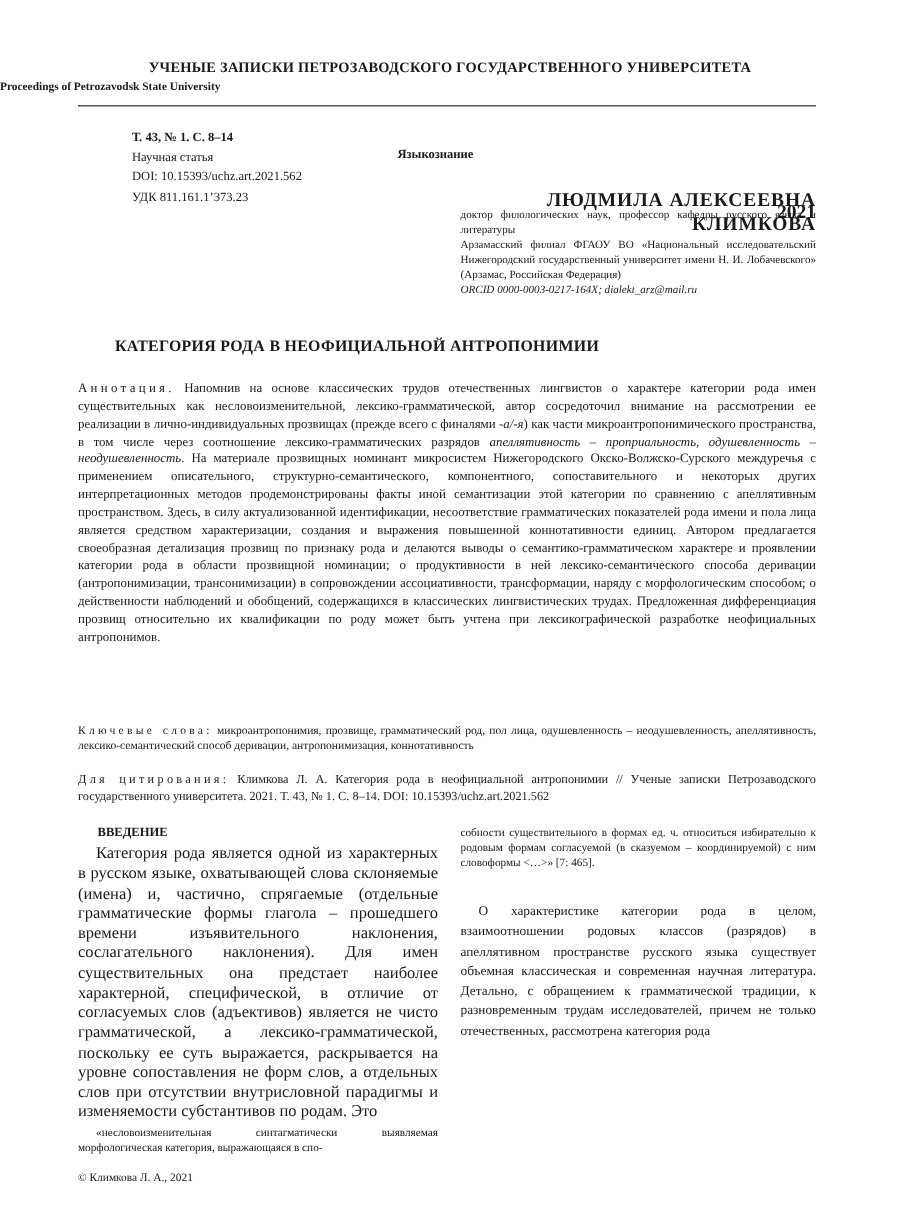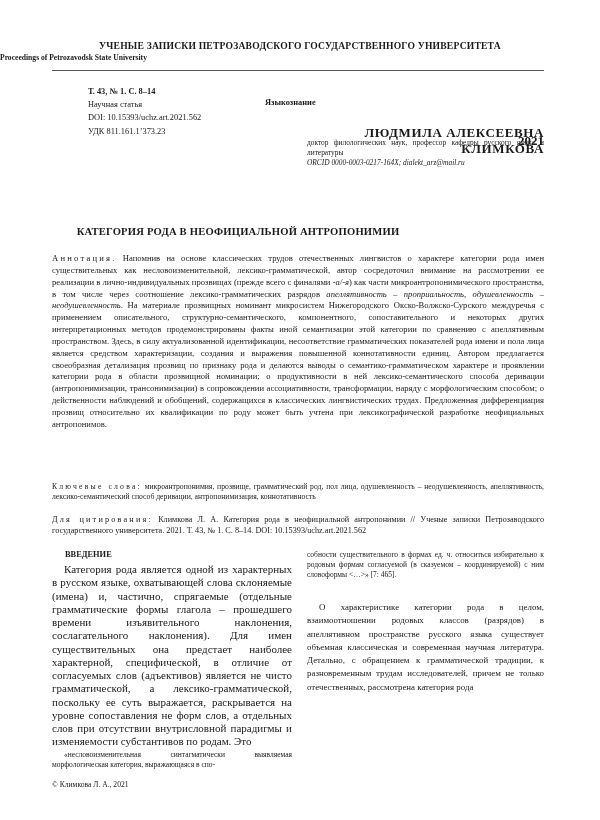--- a/index.html
+++ b/index.html
@@ -42,20 +42,21 @@
   <div>Научная статья</div>
   <div>DOI: 10.15393/uchz.art.2021.562</div>
   <div>УДК 811.161.1’373.23</div>
 </div>
 <div class="abs year">2021</div>
 <div class="abs section">Языкознание</div>
 
 <div class="abs author-name">ЛЮДМИЛА АЛЕКСЕЕВНА КЛИМКОВА</div>
 <div class="abs author-info">
   <div>доктор филологических наук, профессор кафедры русского языка и литературы</div>
+  <div>Арзамасский филиал ФГАОУ ВО «Национальный исследовательский Нижегородский государственный университет имени Н. И. Лобачевского» (Арзамас, Российская Федерация)</div>
   <div class="it">ORCID 0000-0003-0217-164X; dialekt_arz@mail.ru</div>
 </div>
 
 <div class="abs title">КАТЕГОРИЯ РОДА В НЕОФИЦИАЛЬНОЙ АНТРОПОНИМИИ</div>
 
 <div class="abs abstract"><span class="spaced">Аннотация.</span> <span>Напомнив на основе классических трудов отечественных лингвистов о характере категории рода имен существительных как несловоизменительной, лексико-грамматической, автор сосредоточил внимание на рассмотрении ее реализации в лично-индивидуальных прозвищах (прежде всего с финалями </span><span class="it">-а/-я</span><span>) как части микроантропонимического пространства, в том числе через соотношение лексико-грамматических разрядов </span><span class="it">апеллятивность – проприальность, одушевленность – неодушевленность</span><span>. На материале прозвищных номинант микросистем Нижегородского Окско-Волжско-Сурского междуречья с применением описательного, структурно-семантического, компонентного, сопоставительного и некоторых других интерпретационных методов продемонстрированы факты иной семантизации этой категории по сравнению с апеллятивным пространством. Здесь, в силу актуализованной идентификации, несоответствие грамматических показателей рода имени и пола лица является средством характеризации, создания и выражения повышенной коннотативности единиц. Автором предлагается своеобразная детализация прозвищ по признаку рода и делаются выводы о семантико-грамматическом характере и проявлении категории рода в области прозвищной номинации; о продуктивности в ней лексико-семантического способа деривации (антропонимизации, трансонимизации) в сопровождении ассоциативности, трансформации, наряду с морфологическим способом; о действенности наблюдений и обобщений, содержащихся в классических лингвистических трудах. Предложенная дифференциация прозвищ относительно их квалификации по роду может быть учтена при лексикографической разработке неофициальных антропонимов.</span></div>
 
 <div class="abs keywords"><span class="spaced">Ключевые слова:</span> <span>микроантропонимия, прозвище, грамматический род, пол лица, одушевленность – неодушевленность, апеллятивность, лексико-семантический способ деривации, антропонимизация, коннотативность</span></div>
 
 <div class="abs cite"><span class="spaced">Для цитирования:</span> <span>Климкова Л. А. Категория рода в неофициальной антропонимии // Ученые записки Петрозаводского государственного университета. 2021. Т. 43, № 1. С. 8–14. DOI: 10.15393/uchz.art.2021.562</span></div>

